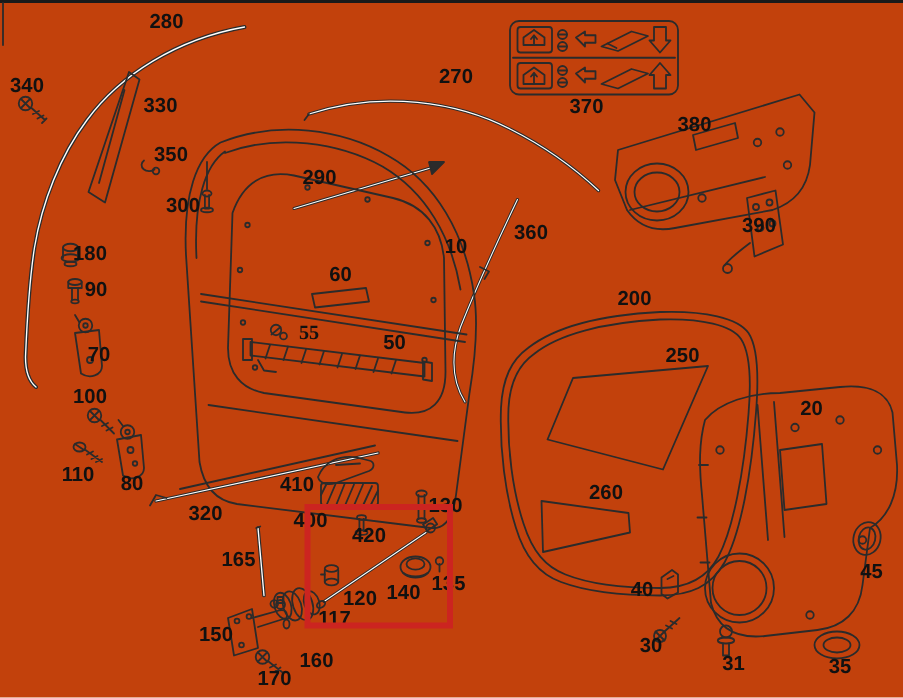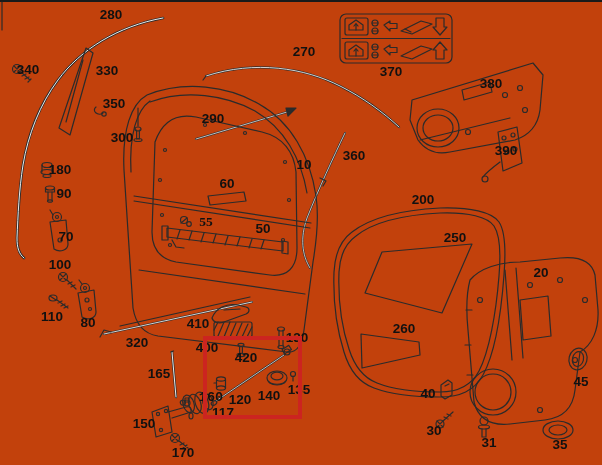--- a/index.html
+++ b/index.html
@@ -352,28 +352,28 @@
         <circle cx="85" cy="288" r="1.5"></circle>
       <path d="M78,293 L94,290 L96,312 C96,318 88,321 82,317 Z"></path>
       <circle cx="87" cy="300" r="2"></circle>
         <circle cx="90" cy="309" r="1.5"></circle>
       <path d="M82,284 L79,280"></path>
     </g>
   </svg>
 
   <div id="labels">
       <span class="part-label" style="left: 111px; top: 14px;">280</span>
-      <span class="part-label" style="left: 28px; top: 57px; margin-top: 12px;">340</span>
+      <span class="part-label" style="left: 18px; top: 57px;">340</span>
       <span class="part-label" style="left: 107px; top: 70px;">330</span>
       <span class="part-label" style="left: 114px; top: 103px;">350</span>
       <span class="part-label" style="left: 122px; top: 137px;">300</span>
       <span class="part-label" style="left: 304px; top: 51px; text-align: right;">270</span>
       <span class="part-label" style="left: 213px; top: 118px;">290</span>
       <span class="part-label" style="left: 391px; top: 71px;">370</span>
-      <span class="part-label" style="left: 463px; top: 83px; margin-left: 28px;">380</span>
+      <span class="part-label" style="left: 463px; top: 83px;">380</span>
       <span class="part-label" style="left: 506px; top: 150px;">390</span>
       <span class="part-label" style="left: 354px; top: 155px;">360</span>
       <span class="part-label" style="left: 304px; top: 164px;">10</span>
       <span class="part-label" style="left: 60px; top: 169px;">180</span>
       <span class="part-label" style="left: 64px; top: 193px;">90</span>
       <span class="part-label" style="left: 227px; top: 183px;">60</span>
       <span class="part-label" style="left: 206px; top: 222px; font-family: Liberation Serif, serif;">55</span>
       <span class="part-label" style="left: 263px; top: 228px; text-align: center;">50</span>
       <span class="part-label" style="left: 66px; top: 236px;">70</span>
       <span class="part-label" style="left: 423px; top: 199px;">200</span>
@@ -388,21 +388,21 @@
       <span class="part-label" style="left: 207px; top: 347px;">400</span>
       <span class="part-label" style="left: 246px; top: 357px;">420</span>
       <span class="part-label" style="left: 223px; top: 368px; margin-top: 44px;">117</span>
       <span class="part-label" style="left: 159px; top: 373px;">165</span>
       <span class="part-label" style="left: 404px; top: 328px;">260</span>
       <span class="part-label" style="left: 581px; top: 381px;">45</span>
       <span class="part-label" style="left: 299px; top: 389px;">135</span>
       <span class="part-label" style="left: 269px; top: 395px;">140</span>
       <span class="part-label" style="left: 240px; top: 399px;">120</span>
       <span class="part-label" style="left: 428px; top: 393px;">40</span>
-      <span class="part-label" style="left: 211px; top: 397px; font-family: Liberation Mono, monospace;">160</span>
+      <span class="part-label" style="left: 211px; top: 440px;">160</span>
       <span class="part-label" style="left: 144px; top: 423px;">150</span>
       <span class="part-label" style="left: 434px; top: 430px;">30</span>
       <span class="part-label" style="left: 489px; top: 442px;">31</span>
       <span class="part-label" style="left: 560px; top: 444px;">35</span>
       <span class="part-label" style="left: 183px; top: 452px;">170</span>
     </div>
   <div id="hbox" class="hbox" style="left: 203px; top: 336px; width: 91px; height: 75px; border-color: rgb(204, 36, 32);"></div>
 </div>
 
 </body></html>

